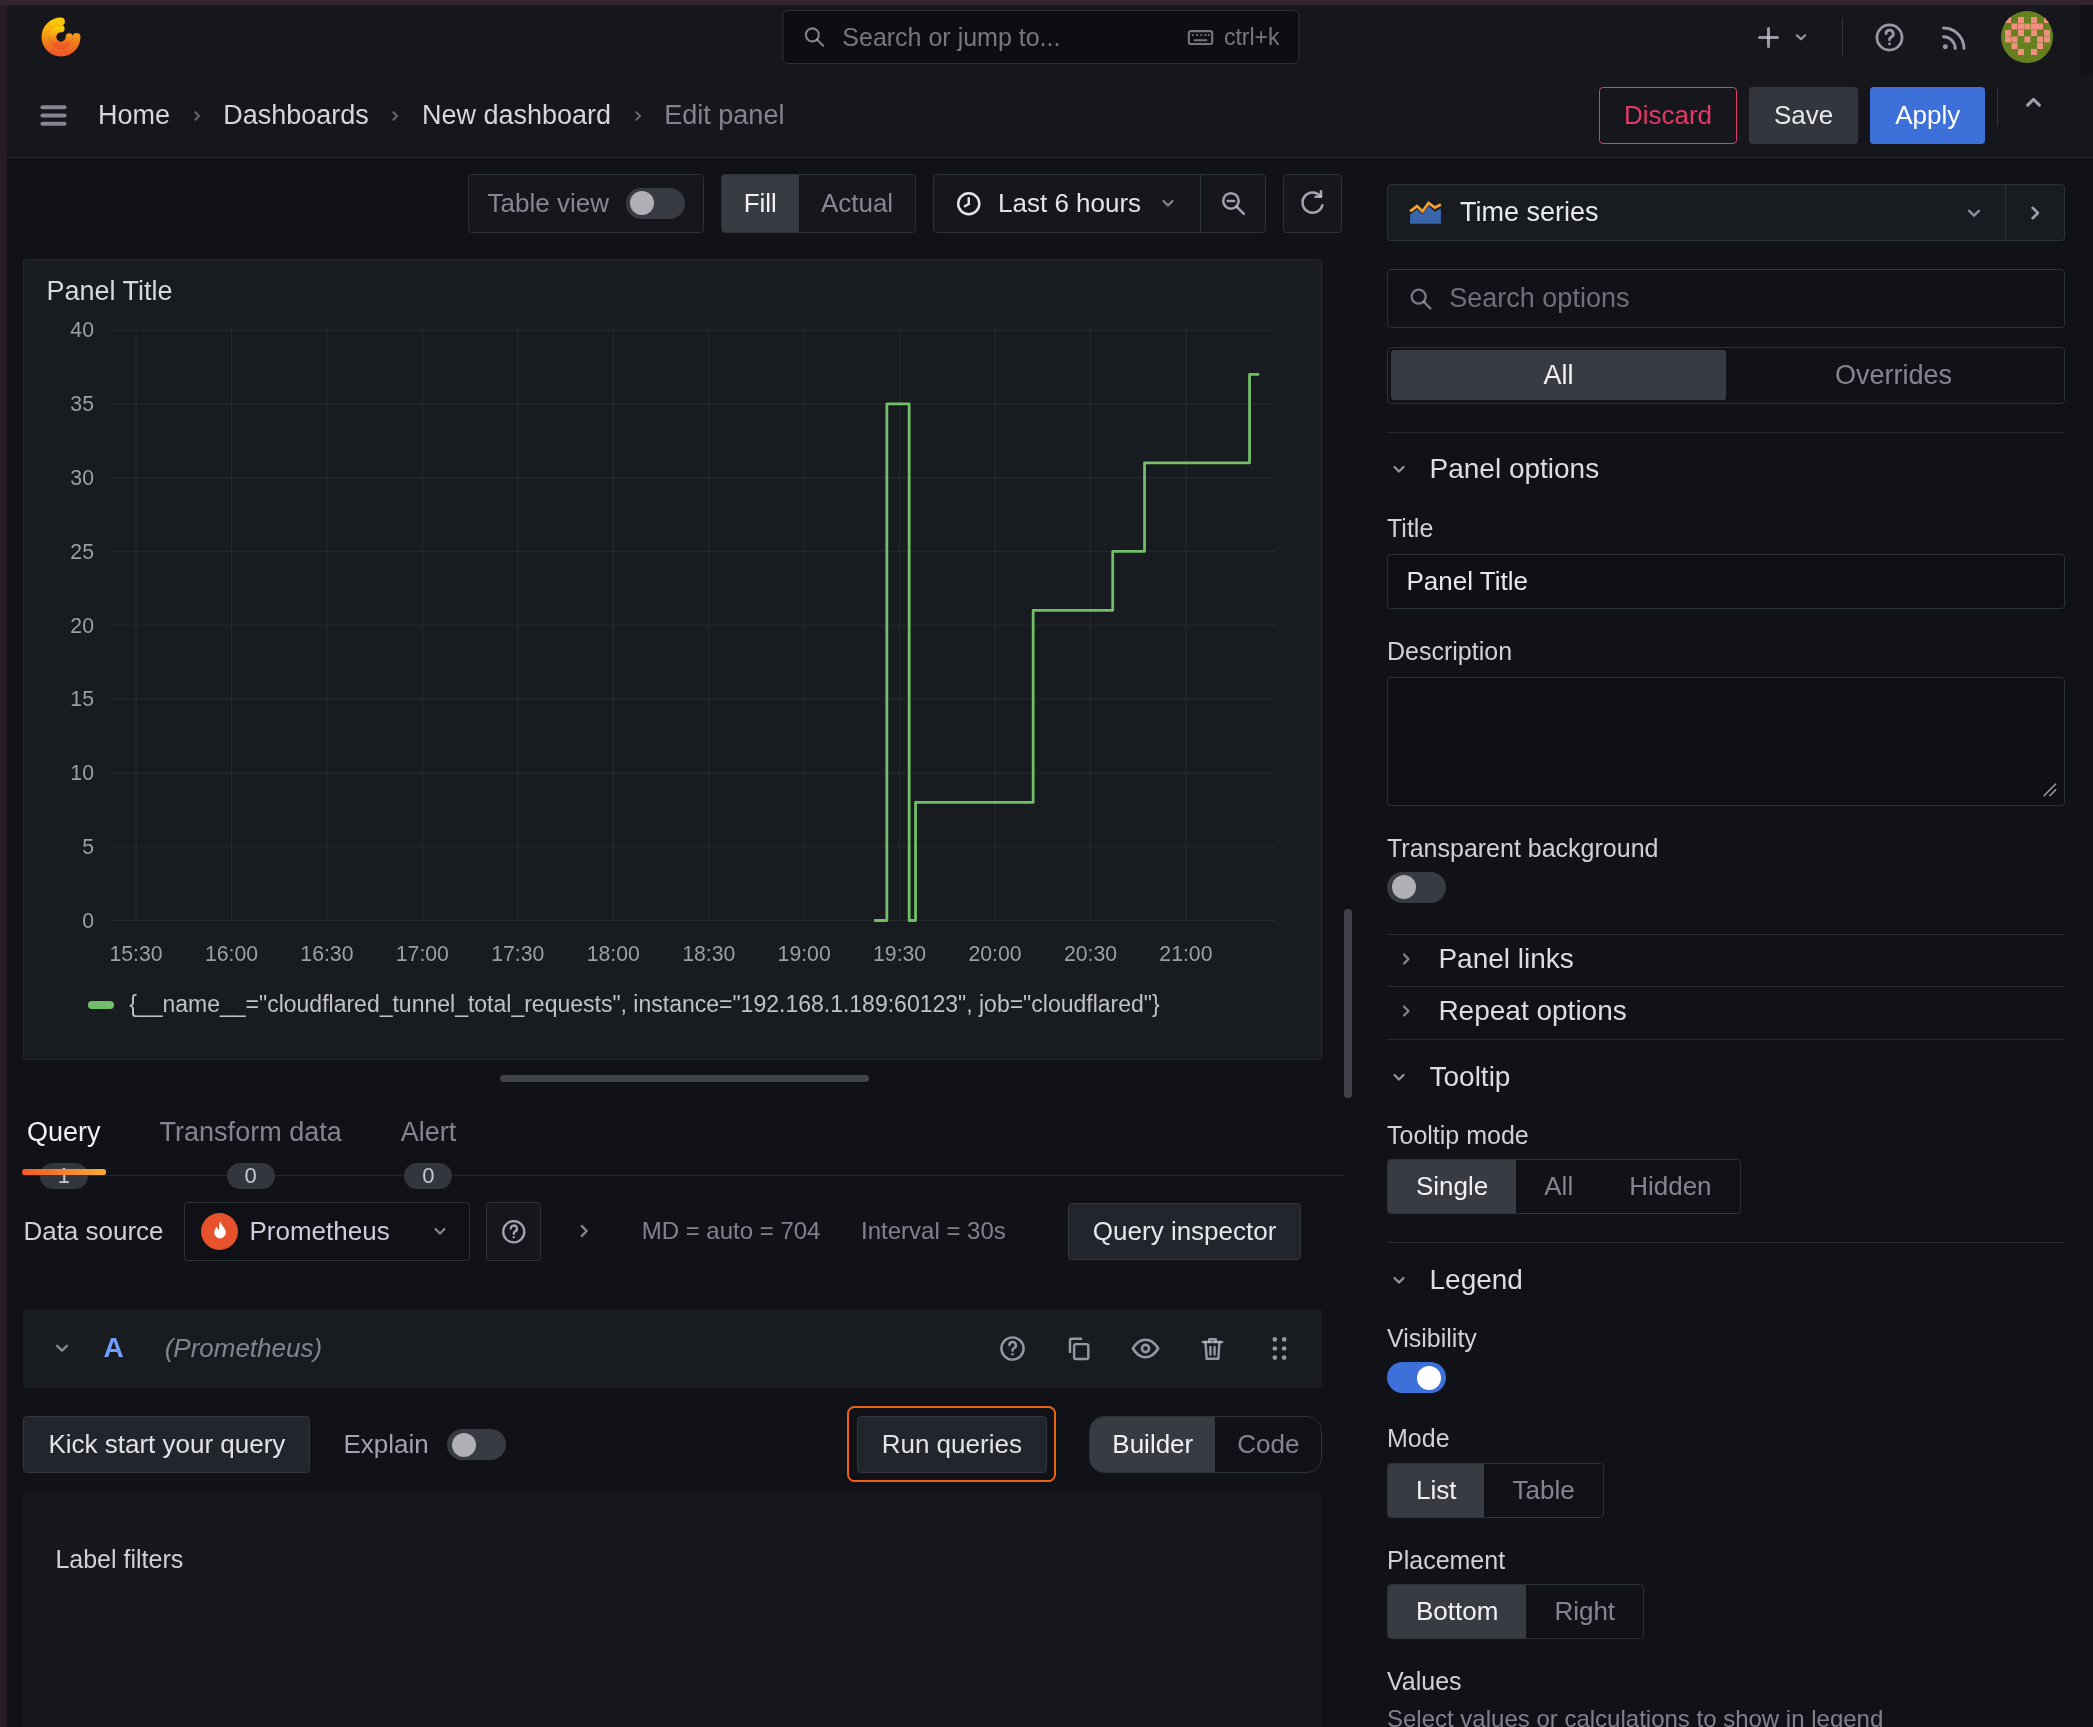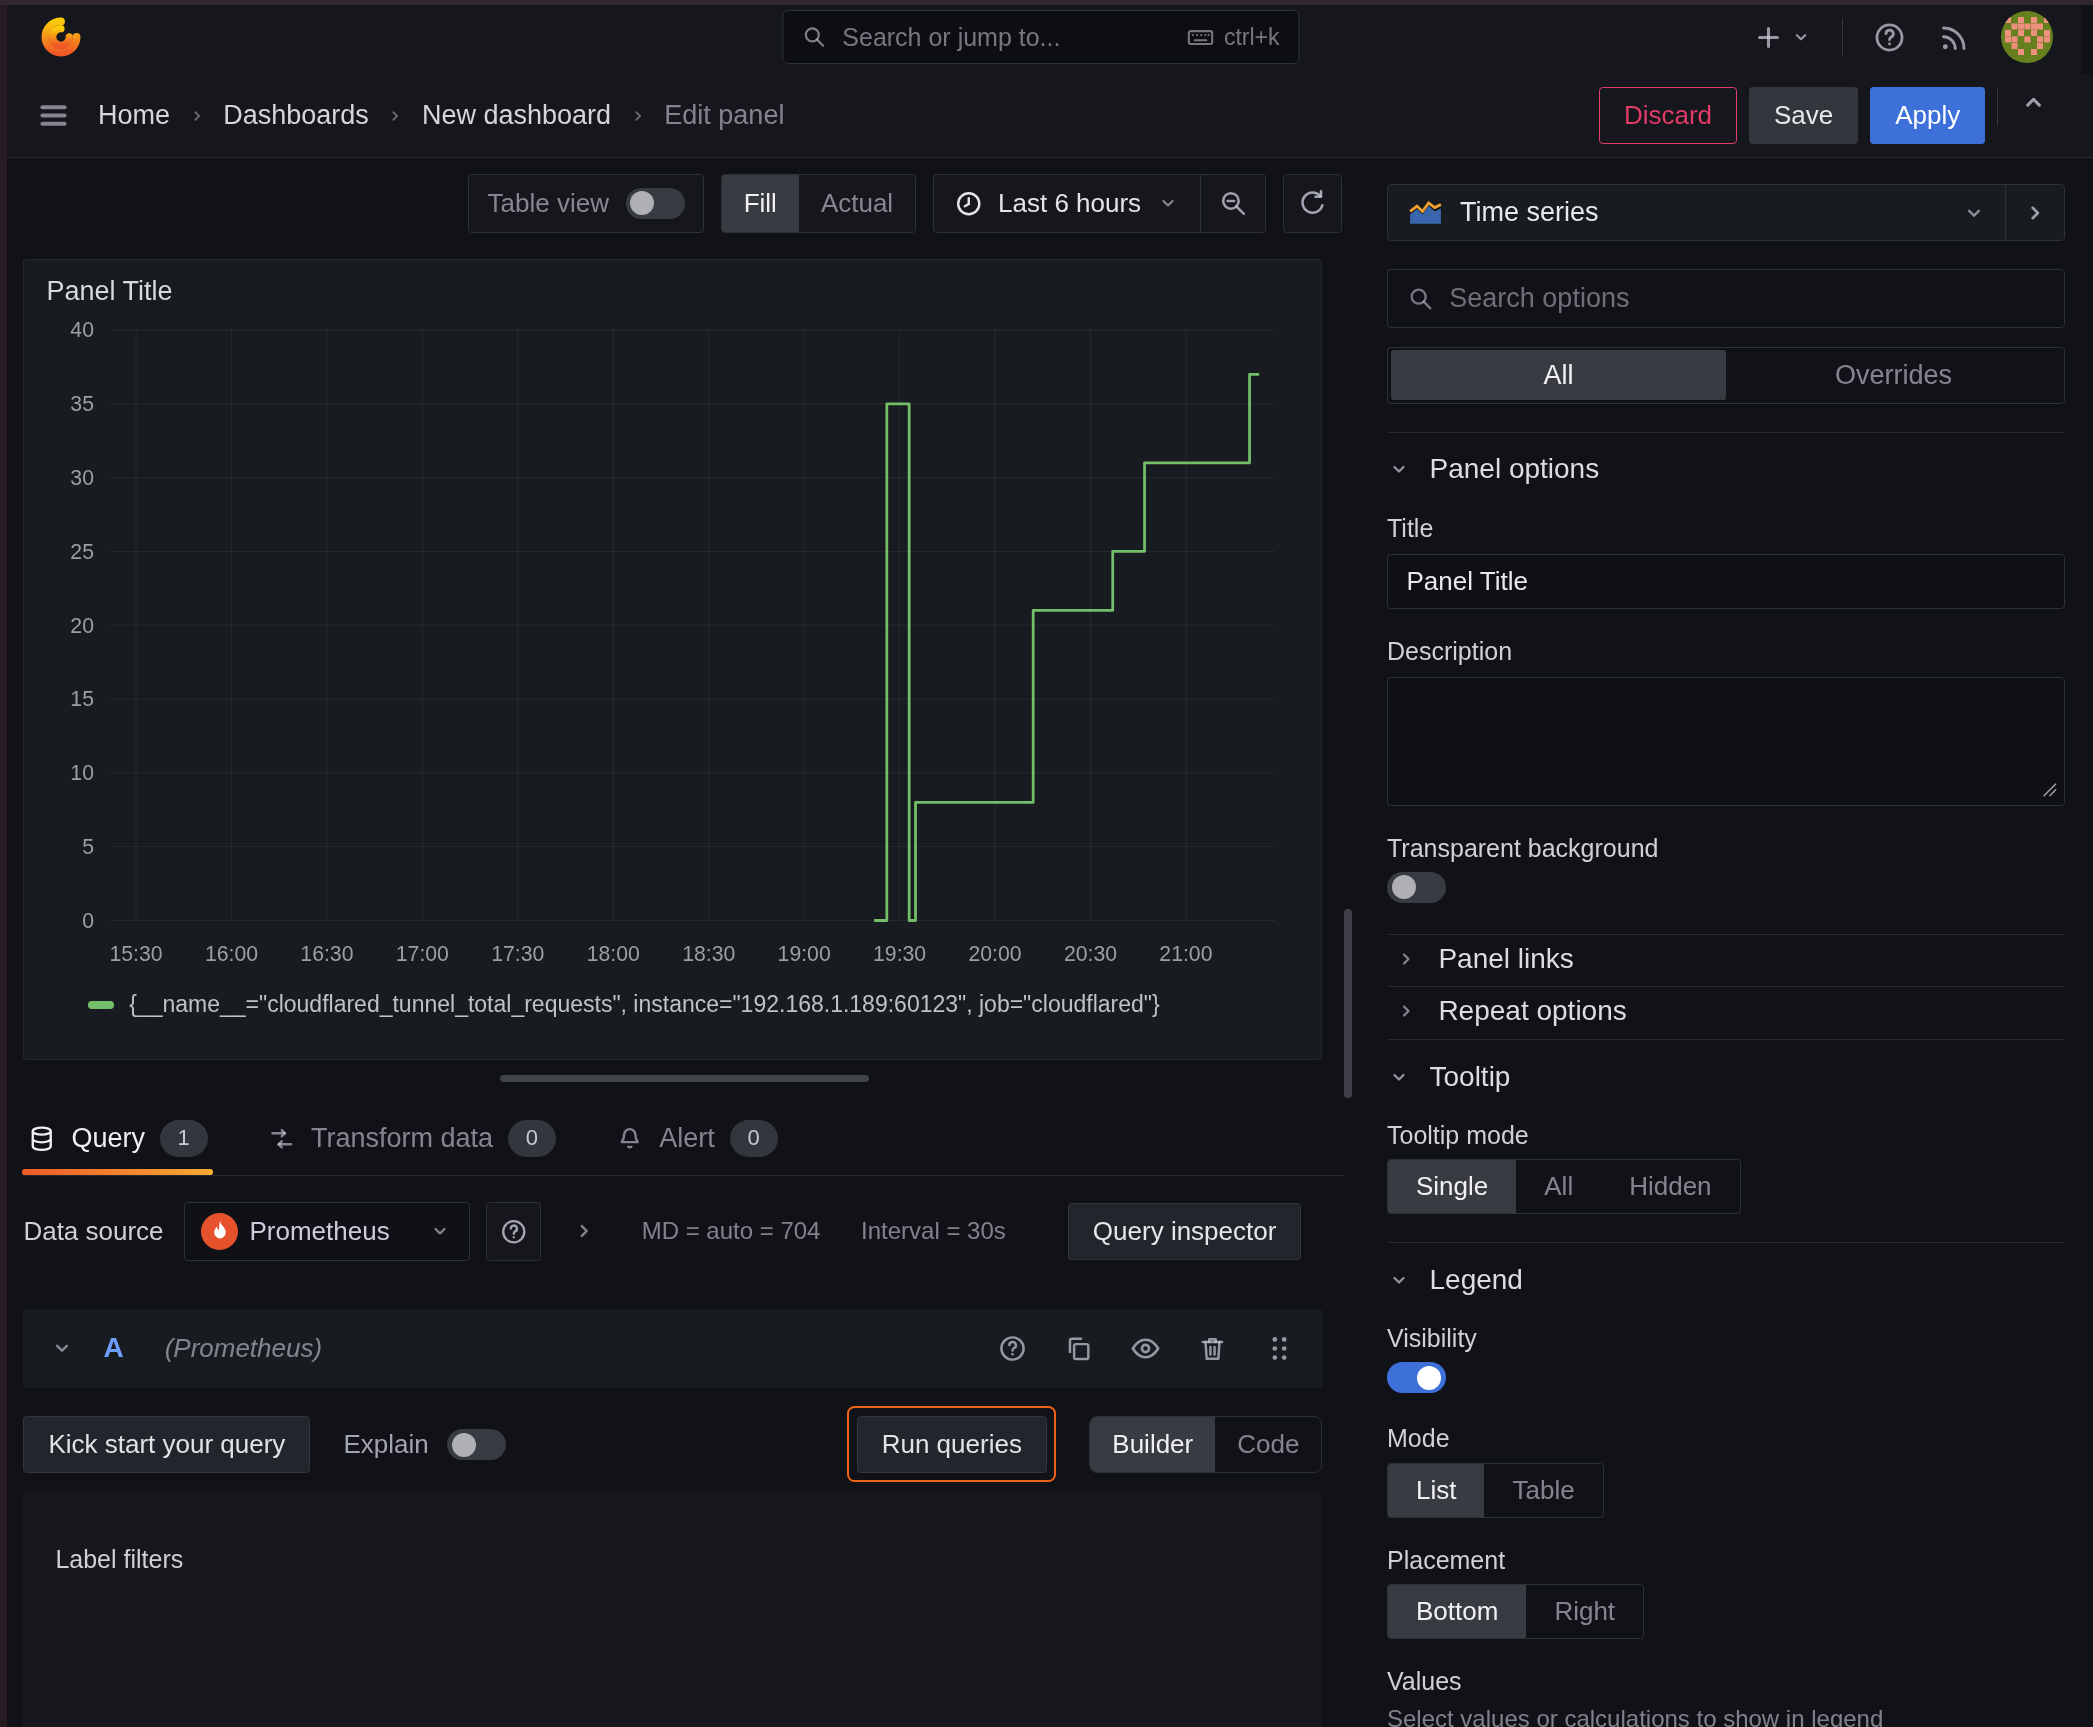--- a/index.html
+++ b/index.html
@@ -112,21 +112,21 @@
   .tx { text-anchor:middle; }
   .series { fill:none; stroke-width:3px; stroke-linejoin:round; }
   .legend-row { display:flex; align-items:center; gap:14.8px; padding-left:42px; margin-top:1.8px; }
   .legend-swatch { width:26px; height:7.4px; border-radius:3.7px; background:#73bf69; }
   .legend-label { font-size:23px; color:#c0c1c9; cursor:pointer; }
 
   .drag-pill { width:369px; height:7.4px; border-radius:3.7px; background:#3f434a; margin:14.8px auto 0; cursor:row-resize; }
 
   
   .qtabs { margin-top:20px; height:74px; display:flex; align-items:center; gap:59px; border-bottom:0.9px solid #26282e; padding-left:3.7px; }
-  .qtab { position:relative; height:100%; display:flex; align-items:center; gap:14.8px; font-size:27px; color:rgba(204,204,220,.62); cursor:pointer; }
+  .qtab { position:relative; height:100%; display:flex; align-items:center; gap:14.8px; font-size:27px; color:rgba(204,204,220,.62); cursor:pointer;flex-direction:column; }
   .qtab.active { color:#f0f0f3; }
   .qtab.active::after { content:""; position:absolute; left:-5.5px; right:-5.5px; bottom:0; height:5.5px; border-radius:2.8px;
     background:linear-gradient(90deg,#ef5a28,#f8aa33); }
   .badge { min-width:48px; height:37px; padding:0 14.8px; background:#34363d; border-radius:18.5px;
     display:flex; align-items:center; justify-content:center; font-size:22px; color:#c9cad1; }
 
   
   .ds-row { margin-top:26px; display:flex; align-items:center; gap:16.6px; padding-right:44px; }
   .ds-label { font-size:26px; color:#d0d1d7; margin-right:3.7px; }
   .select {
@@ -144,21 +144,21 @@
   }
   .refid { color:#6e9fff; font-size:28px; font-weight:bold; }
   .ds-hint { font-style:italic; font-size:26px; color:rgba(204,204,220,.6); margin-left:13px;}
   .qcard-icons { margin-left:auto; display:flex; align-items:center; gap:35px; color:rgba(204,204,220,.7); }
   .qcard-icons > * { cursor:pointer; }
 
   .kick-row { margin-top:18.5px; width:1299px; display:flex; align-items:center; gap:33px; }
   .btn-sec { background:#22252b; border:0.9px solid #34363d; color:#e2e3e7; height:57px; }
   .explain { display:flex; align-items:center; gap:18.5px; font-size:26px; color:rgba(204,204,220,.78); }
   .hl-box { border:2.8px solid #ee6216; border-radius:7.4px; padding:7.4px; margin-left:auto; }
-  .builder-group { height:57px; border:0.9px solid #2c3235; border-radius:8px; display:flex; overflow:hidden; }
+  .builder-group { height:57px; border:0.9px solid #2c3235; border-radius:15px; display:flex; overflow:hidden; }
 
   
   .editor { margin-top:11px; width:1299px; height:397px; background:#16181d; border-radius:1.8px; padding:13px 20px; }
   .metric-hl { display:inline-block; border:2.8px solid #ee6216; border-radius:7.4px; padding:13px 20px 20px; min-width:554px; }
   .field-label { font-size:25px; color:#d0d1d7; }
   .metric-select { margin-top:13px; width:506px; justify-content:space-between; background:#101116;}
   .lf-label { margin-top:39px;margin-left:12px; }
 
   
   .options-pane { position:absolute; top:159px; left:1359px; right:0; bottom:0; padding:25px 28px; background:#111217; overflow:hidden; }

